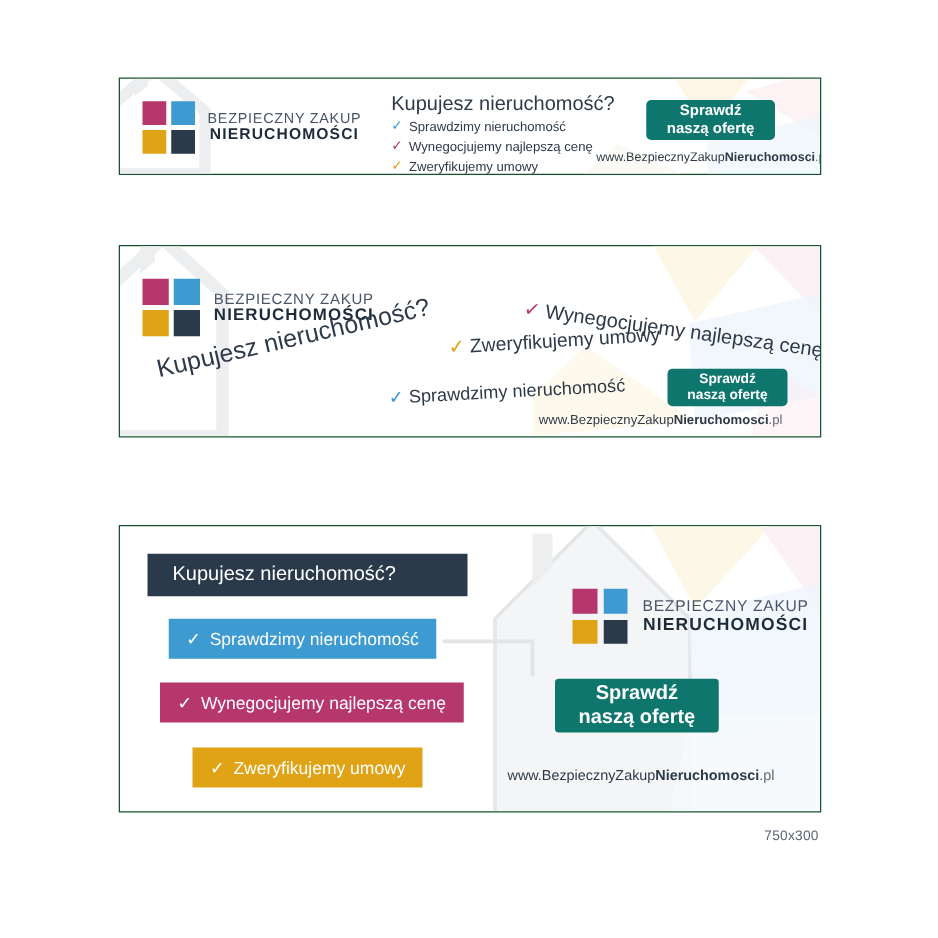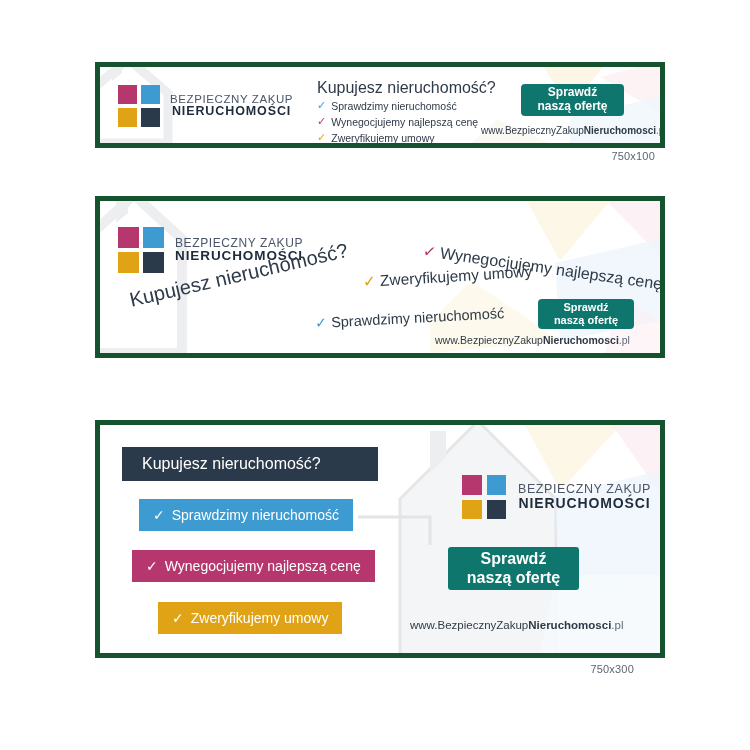--- a/index.html
+++ b/index.html
@@ -6,21 +6,21 @@
   body{
     width:750px;height:750px;background:#ffffff;
     font-family:"Liberation Sans","DejaVu Sans",sans-serif;
     overflow:hidden;position:relative;
   }
   .page{position:absolute;inset:0;}
 
   
   .banner{
     position:absolute;background:#ffffff;
-    border:5px solid #14532d;
+    border:1px solid #14532d;
     overflow:hidden;
   }
   .bg{position:absolute;inset:0;overflow:hidden;pointer-events:none;}
   .bg svg{position:absolute;top:0;left:0;}
 
   .size-label{
     position:absolute;color:#5a6673;font-size:11px;
     letter-spacing:.2px;text-align:right;
   }
 
@@ -144,21 +144,20 @@
       </div>
     </div>
 
     <div class="cta">
       <span>Sprawdź</span>
       <span>naszą ofertę</span>
     </div>
 
     <div class="url"><span>www.BezpiecznyZakup</span><b>Nieruchomosci</b><span class="tld">.pl</span></div>
   </div>
-  <div class="size-label" style="left:455px;top:150px;width:200px;">750x100</div>
 
   <div class="banner" id="b2">
     <div class="bg">
       <svg width="560" height="152" viewBox="0 0 560 152" aria-hidden="true">
         <path d="M-14 152 L-14 38 L34 -6 L82 38 L82 152 Z" fill="none" stroke="#eceef0" stroke-width="10"></path>
         <path d="M16 22 L16 -8 L28 -8 L28 12 Z" fill="#eceef0"></path>
         <polygon points="420,-12 520,-12 460,60" fill="#fdf6e6" opacity="0.9"></polygon>
         <polygon points="495,-12 575,-12 575,70" fill="#fbeff3" opacity="0.85"></polygon>
         <polygon points="455,62 560,38 560,120 460,140" fill="#eef5fb" opacity="0.8"></polygon>
         <polygon points="372,80 460,140 330,152 330,120" fill="#fdf6e6" opacity="0.7"></polygon>
@@ -241,15 +240,15 @@
       </span>
     </div>
 
     <div class="cta">
       <span>Sprawdź</span>
       <span>naszą ofertę</span>
     </div>
 
     <div class="url"><span>www.BezpiecznyZakup</span><b>Nieruchomosci</b><span class="tld">.pl</span></div>
   </div>
-  <div class="size-label" style="left:434px;top:663px;width:200px;">750x300</div>
+  <div class="size-label" style="left:455px;top:663px;width:200px;">750x300</div>
 
 </div>
 
 </body></html>

